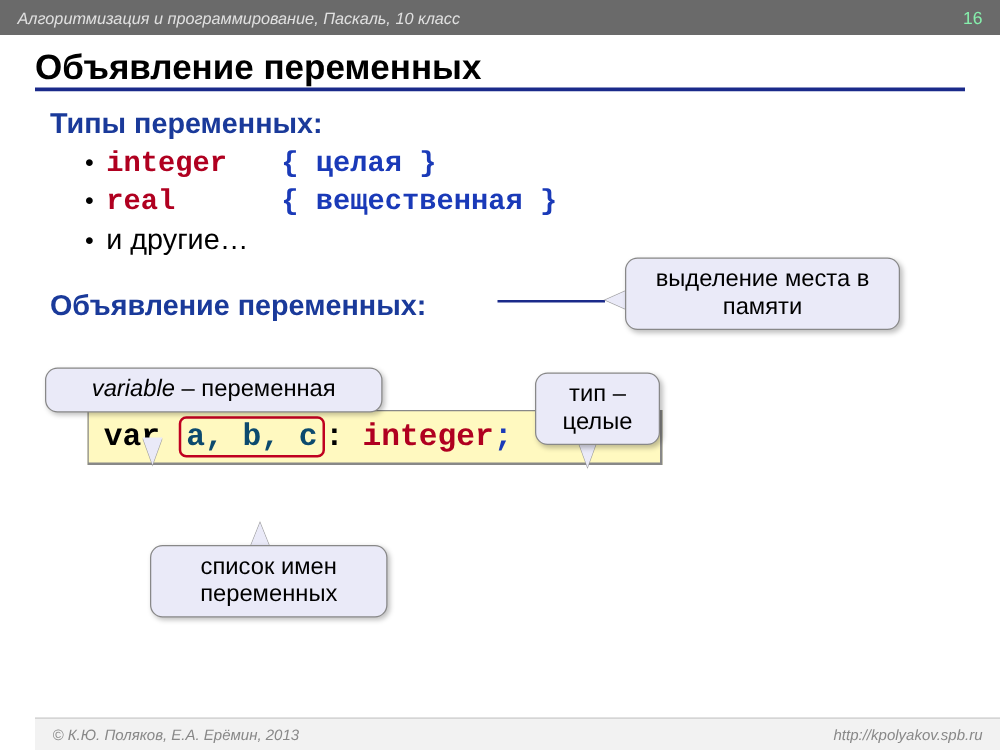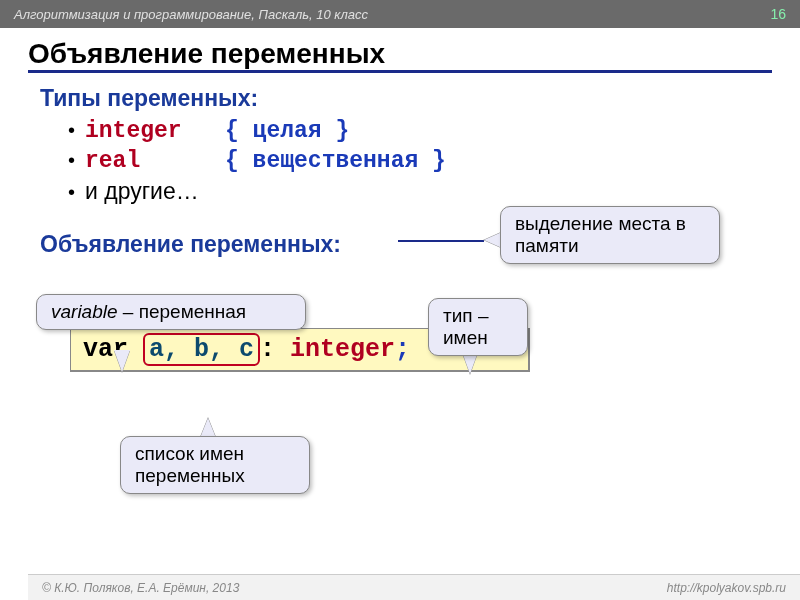--- a/index.html
+++ b/index.html
@@ -78,21 +78,21 @@
   .code-int { color: #b00020; }
   .code-semi { color: #1a3ab8; }
   .callout {
     position: absolute;
     background: #eaeaf8;
     border: 1px solid #888;
     border-radius: 10px;
     padding: 6px 14px;
     font-size: 19px;
     color: #000;
-    text-align: left;
+    text-align: center;
     box-shadow: 2px 2px 4px rgba(0,0,0,0.25);
   }
   .callout-mem { top: 206px; left: 500px; width: 220px; }
   .callout-var { top: 294px; left: 36px; width: 270px; font-style: italic; }
   .callout-var span.nonit { font-style: normal; display: inline; }
   .callout-type { top: 298px; left: 428px; width: 100px; }
   .callout-list { top: 436px; left: 120px; width: 190px; }
   .tail {
     position: absolute;
     width: 0; height: 0;
@@ -191,21 +191,21 @@
 <div class="line-mem"></div>
 <div class="tail tail-mem"></div>
 <div class="callout callout-mem">выделение места в памяти</div>
 
 <div class="tail tail-var"></div>
 <div class="callout callout-var">
   <span>variable</span><span class="nonit" style="font-style:normal"> – переменная</span>
 </div>
 
 <div class="tail tail-type"></div>
-<div class="callout callout-type">тип – имен</div>
+<div class="callout callout-type">тип – целые</div>
 
 <div class="tail tail-list"></div>
 <div class="callout callout-list">список имен переменных</div>
 
 <div class="footer">
   <span>© К.Ю. Поляков, Е.А. Ерёмин, 2013</span>
   <span>http://kpolyakov.spb.ru</span>
 </div>
 
 </body></html>

